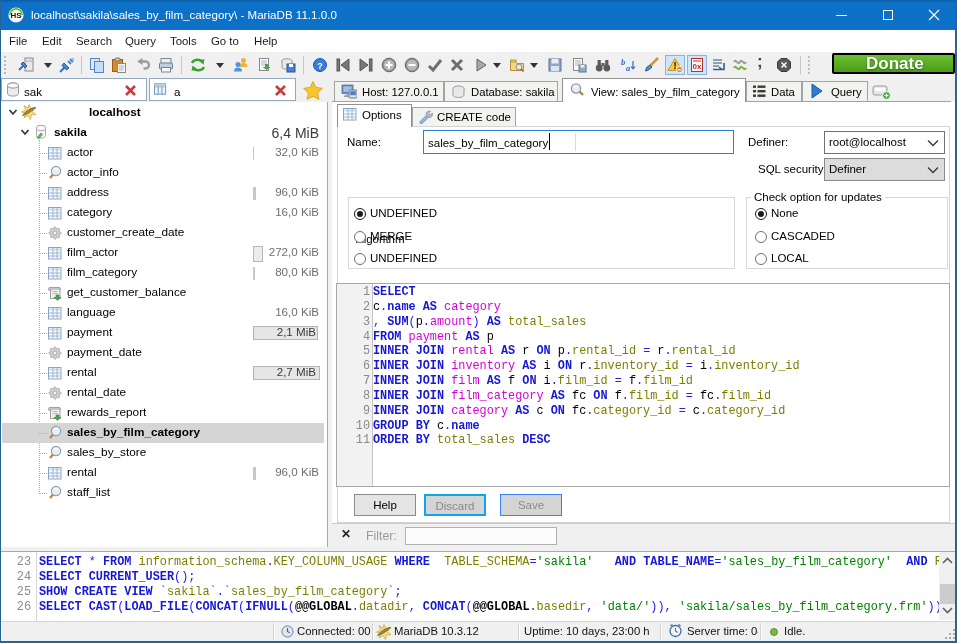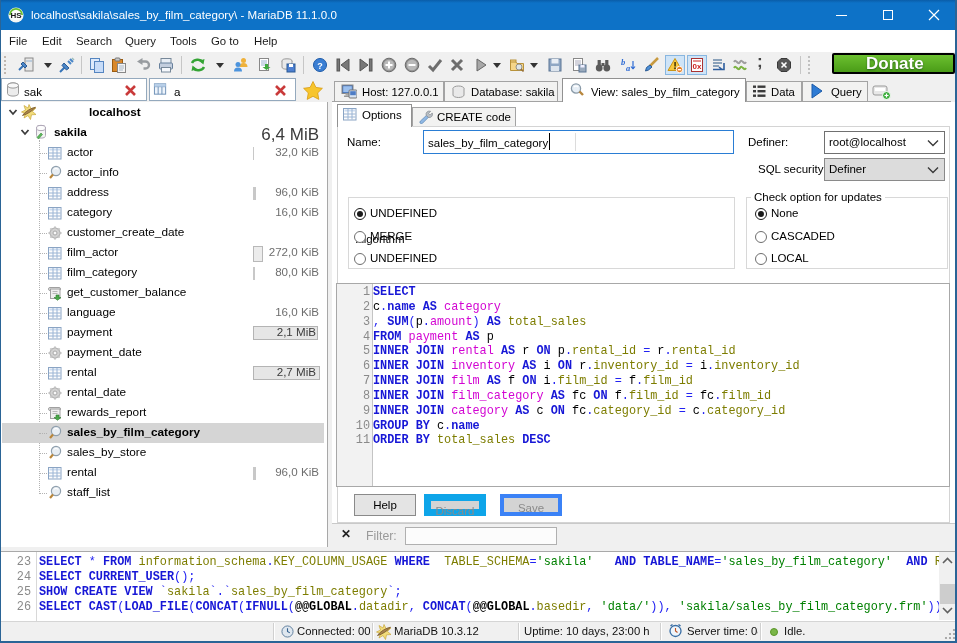--- a/index.html
+++ b/index.html
@@ -418,21 +418,21 @@
     <path d="M1.5 3 L5 7 L8.5 3" stroke="#3c3c3c" stroke-width="1.8" fill="none"></path>
   </svg>
 <svg class="abs" style="left:21px;top:104px" width="16" height="16">
     <use href="#i-host"></use>
   </svg>
 <div class="abs" style="left:43px;top:105px;font-size:11.8px;font-weight:bold;margin-left:46px;">localhost</div>
 <svg class="abs" style="left:33px;top:124px" width="16" height="16">
     <use href="#i-db"></use>
   </svg>
 <div class="abs" style="left:54px;top:125px;font-size:11.8px;font-weight:bold;">sakila</div>
-<div class="abs" style="right:638px;top:125px;font-size:17px;color:#3a3a3a;">6,4 MiB</div>
+<div class="abs" style="right:638px;top:125px;font-size:14px;color:#3a3a3a;">6,4 MiB</div>
 <div class="abs" style="left:39px;top:140px;width:1px;height:354px;border-left:1px dotted #b2b2b2;"></div>
 <div class="abs trow" style="top:143px">
     <div class="tstub"></div>
     <svg class="ticon">
       <use href="#i-tbl"></use>
     </svg>
     <div class="tlabel">actor</div>
     <div class="tbar" style="left:253px;top:4px;width:1px;height:13px;background:#c8c8c8"></div>
     <div class="tsize">32,0 KiB</div>
   </div>
@@ -641,22 +641,22 @@
 <span class="kw">FROM</span> <span class="tb">payment</span> <span class="kw">AS</span> p
 <span class="kw">INNER JOIN</span> <span class="tb">rental</span> <span class="kw">AS</span> r <span class="kw">ON</span> p<span class="pu">.</span><span class="id">rental_id</span> <span class="pu">=</span> r<span class="pu">.</span><span class="id">rental_id</span>
 <span class="kw">INNER JOIN</span> <span class="tb">inventory</span> <span class="kw">AS</span> i <span class="kw">ON</span> r<span class="pu">.</span><span class="id">inventory_id</span> <span class="pu">=</span> i<span class="pu">.</span><span class="id">inventory_id</span>
 <span class="kw">INNER JOIN</span> <span class="tb">film</span> <span class="kw">AS</span> f <span class="kw">ON</span> i<span class="pu">.</span><span class="id">film_id</span> <span class="pu">=</span> f<span class="pu">.</span><span class="id">film_id</span>
 <span class="kw">INNER JOIN</span> <span class="tb">film_category</span> <span class="kw">AS</span> fc <span class="kw">ON</span> f<span class="pu">.</span><span class="id">film_id</span> <span class="pu">=</span> fc<span class="pu">.</span><span class="id">film_id</span>
 <span class="kw">INNER JOIN</span> <span class="tb">category</span> <span class="kw">AS</span> c <span class="kw">ON</span> fc<span class="pu">.</span><span class="id">category_id</span> <span class="pu">=</span> c<span class="pu">.</span><span class="id">category_id</span>
 <span class="kw">GROUP BY</span> c<span class="pu">.</span><span class="kw">name</span>
 <span class="kw">ORDER BY</span> <span class="id">total_sales</span> <span class="kw">DESC</span></div>
 
 <div class="btn" style="left:354px;top:494px;background:#e4e4e4;border:1px solid #8a8a8a;">Help</div>
-<div class="btn" style="left:424px;top:494px;background:#d4d4d4;border:7px solid #0ea5e9;color:#8a8a8a;">Discard</div>
-<div class="btn" style="left:500px;top:494px;background:#d4d4d4;border:4px solid #3b82f6;color:#8a8a8a;">Save</div>
+<div class="btn" style="left:424px;top:494px;background:#d4d4d4;border:2px solid #0ea5e9;color:#8a8a8a;">Discard</div>
+<div class="btn" style="left:500px;top:494px;background:#d4d4d4;border:1px solid #3b82f6;color:#8a8a8a;">Save</div>
 
 <div class="abs" style="left:332px;top:524px;width:624px;height:24px;background:#f0f0f0;border-bottom:1px solid #b8b8b8;box-sizing:border-box;"></div>
 <div class="abs" style="left:341px;top:527px;font-size:12px;font-weight:bold;color:#222;">✕</div>
 <div class="abs" style="left:366px;top:529px;font-size:12.3px;color:#9a9a9a;">Filter:</div>
 <div class="abs" style="left:405px;top:527px;width:152px;height:18px;background:#fcfcfc;border:1px solid #b0b0b0;box-sizing:border-box;"></div>
 <div class="abs" style="left:0px;top:547px;width:957px;height:5px;background:#f0f0f0;"></div>
 <div class="abs" style="left:332px;top:523px;width:624px;height:1px;background:#c9c9c9;"></div>
 <div class="abs" style="left:0px;top:551px;width:957px;height:1px;background:#a9a9a9;"></div>
 
 <div class="abs" style="left:1px;top:552px;width:955px;height:69px;background:#fff;overflow:hidden;"></div>

